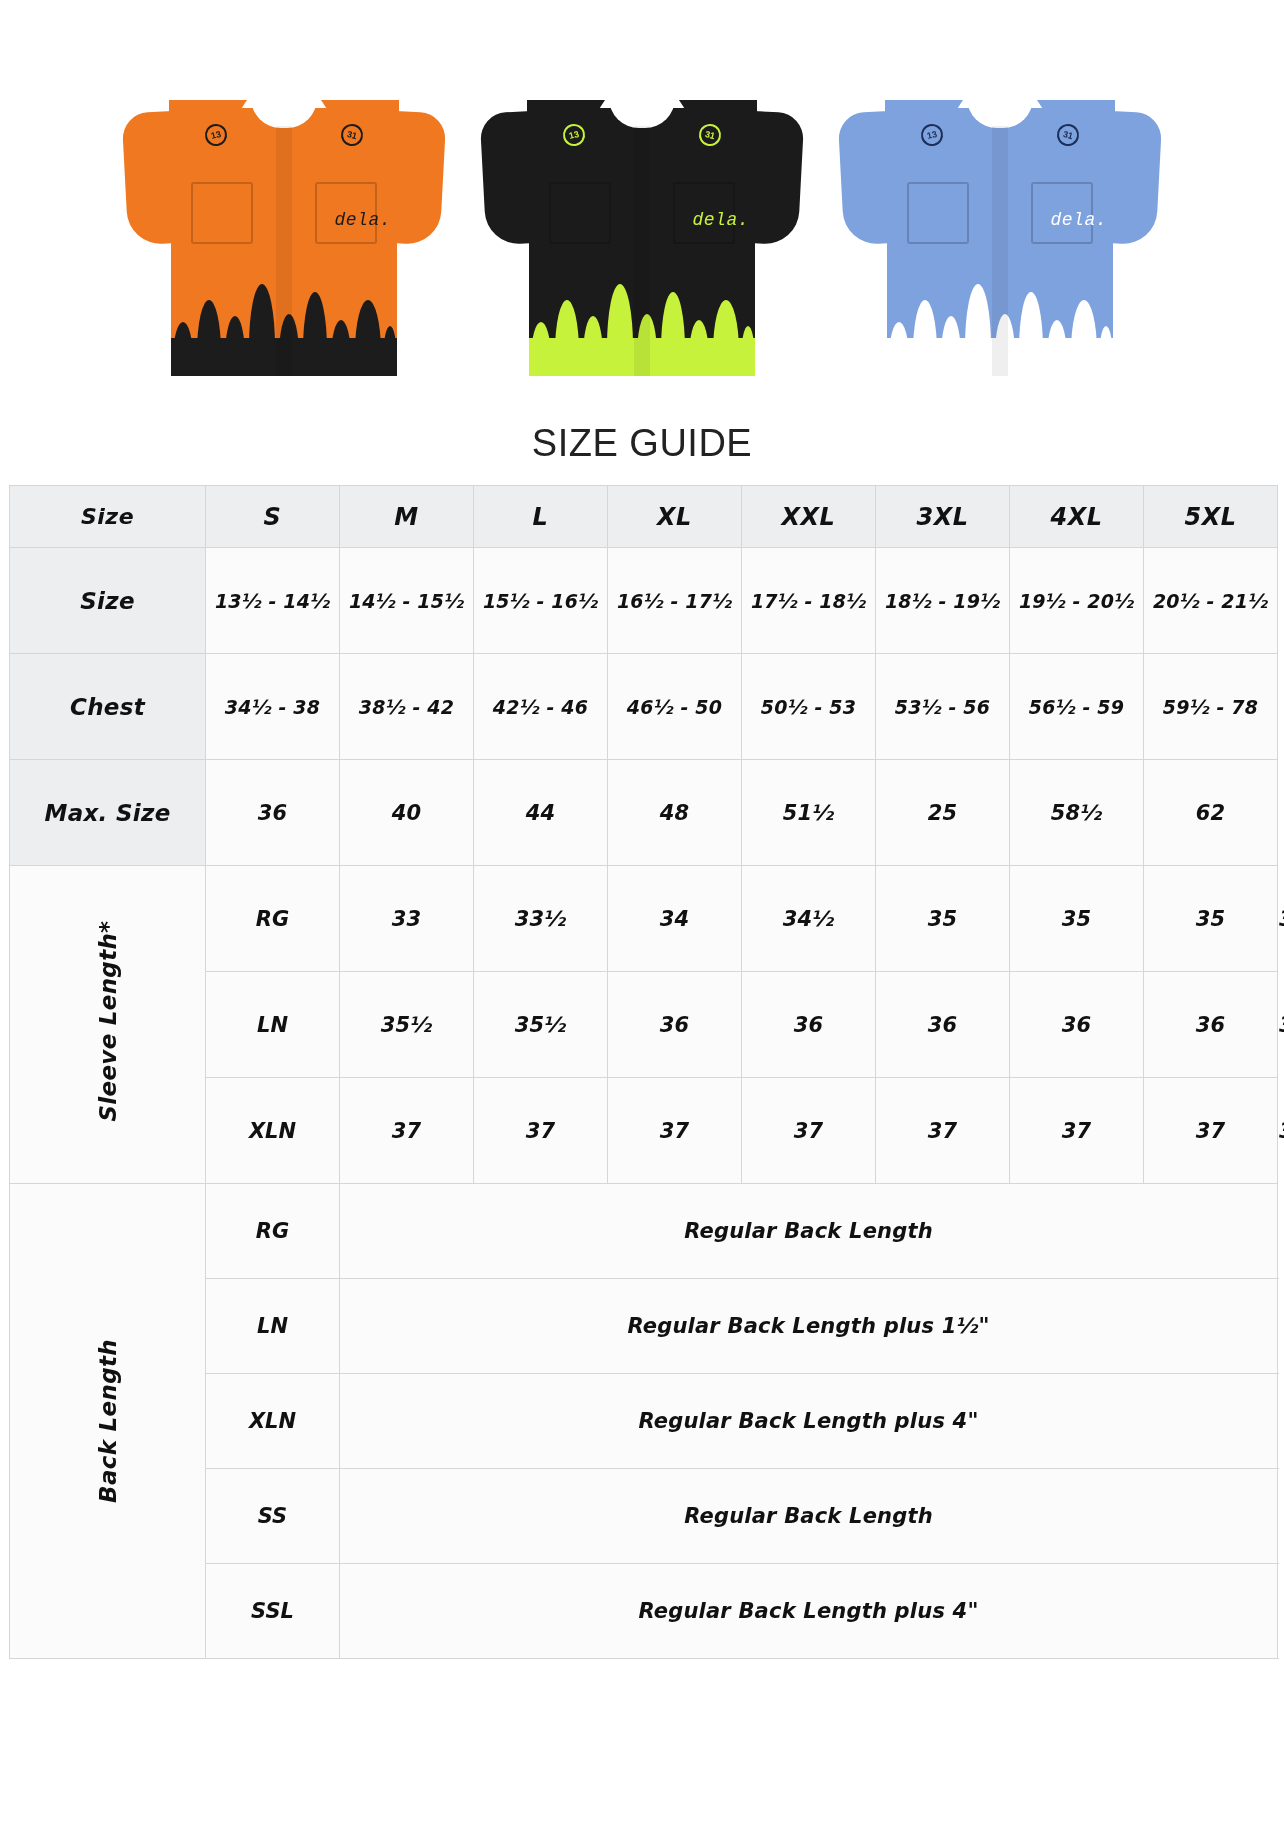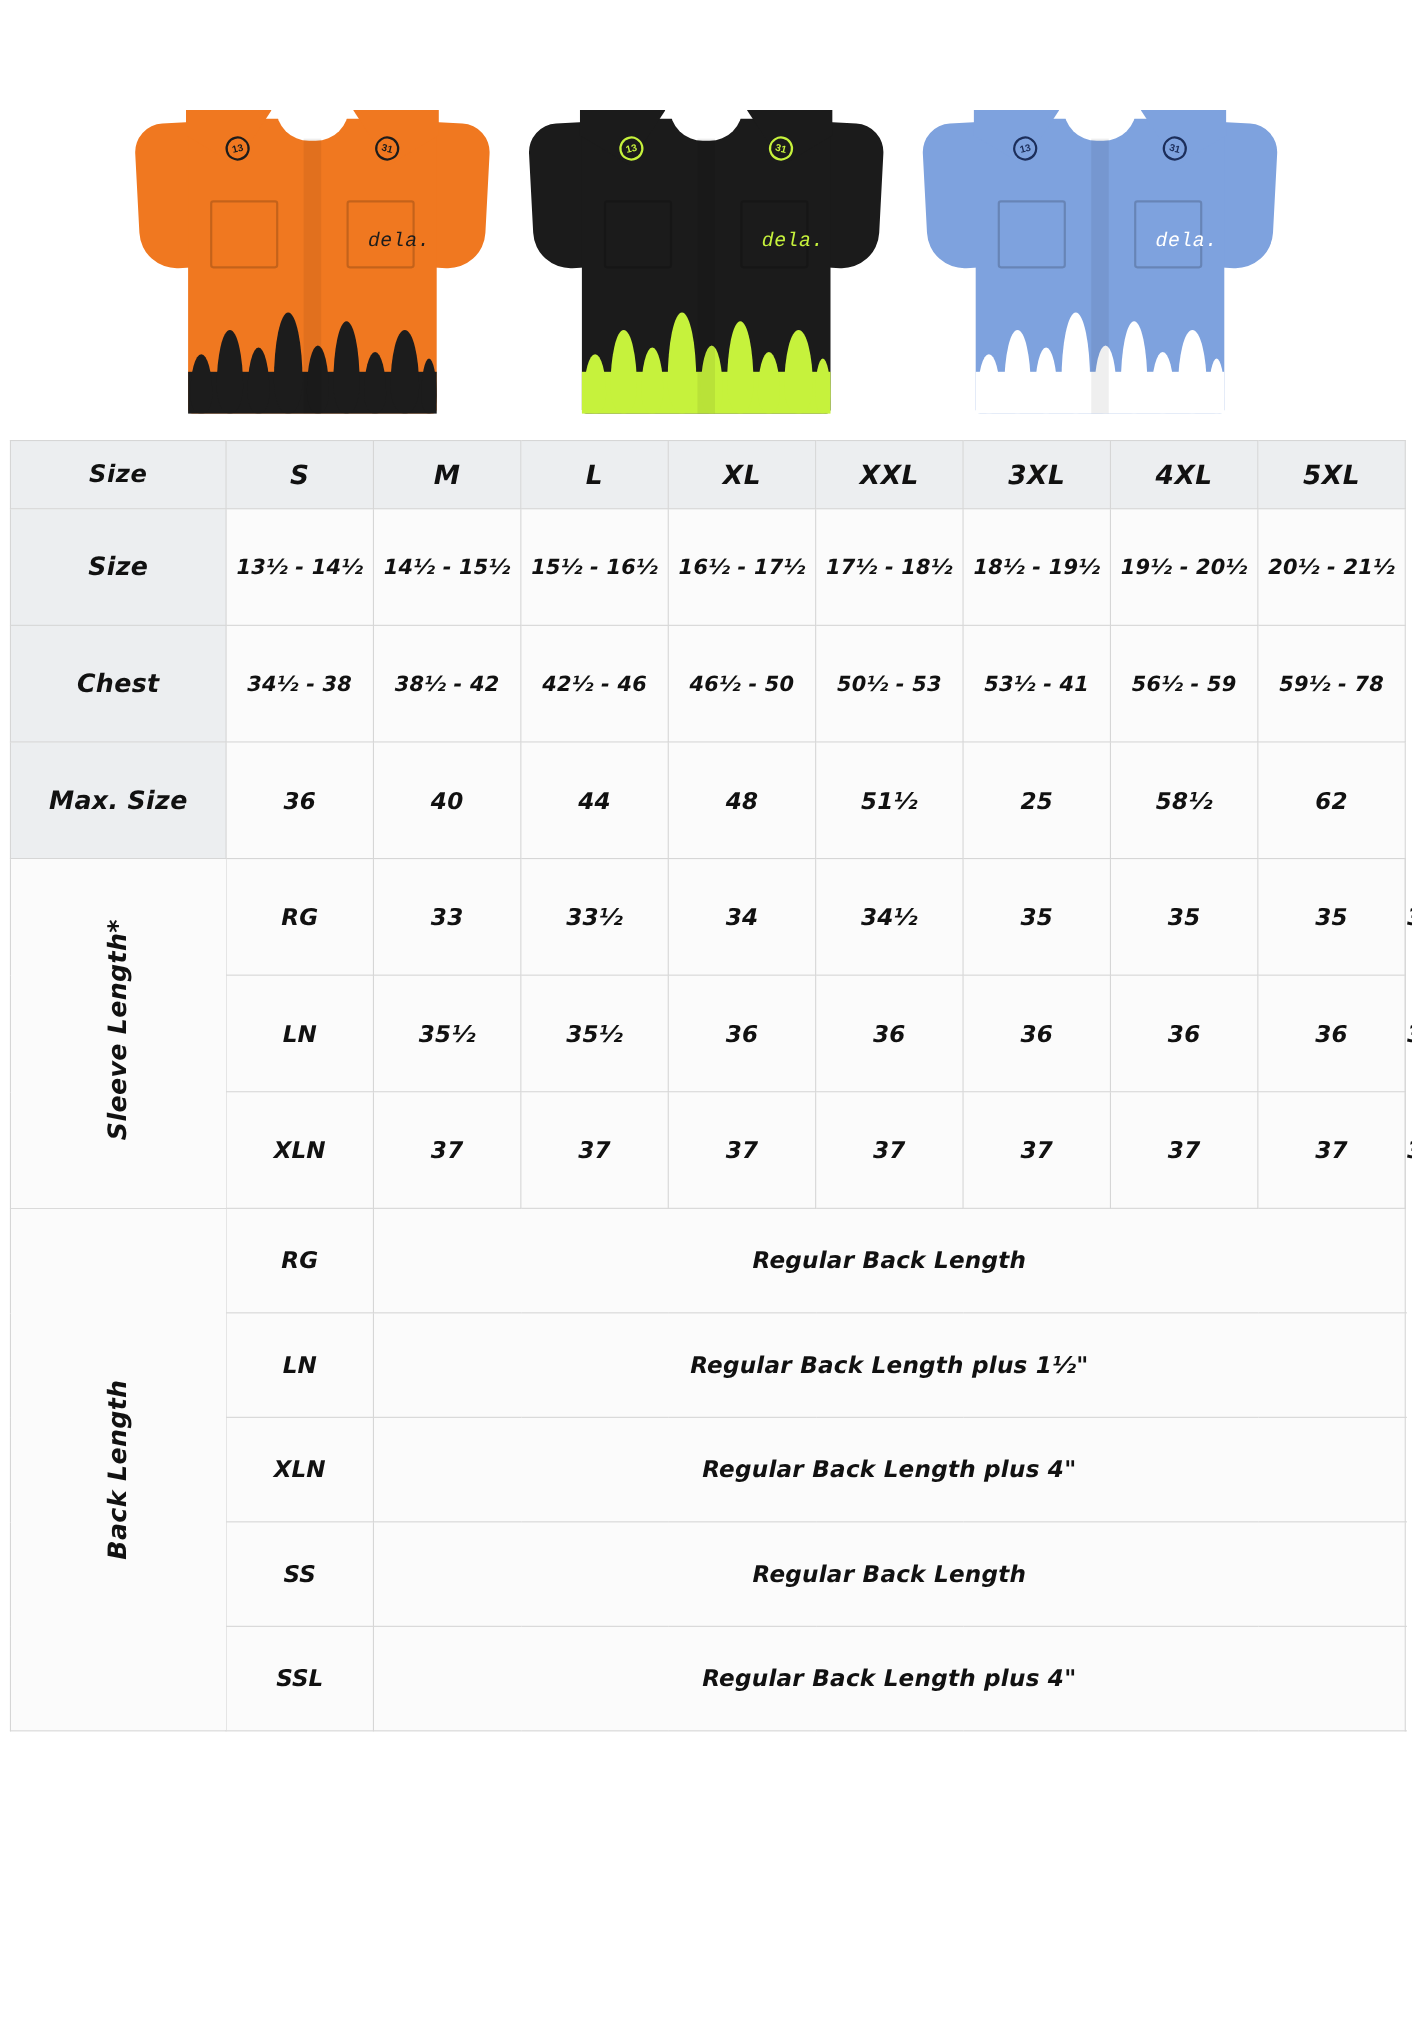--- a/index.html
+++ b/index.html
@@ -285,20 +285,21 @@
           <div class="placket" style="background:rgba(0,0,0,.12)"></div>
           <div class="pocket left"></div>
           <div class="pocket right"></div>
           <div class="btn-badge b1" style="color:#1c2e5a">13</div>
           <div class="btn-badge b2" style="color:#1c2e5a">31</div>
           <div class="logo-script" style="color:#ffffff">dela.</div>
         </div>
     </div>
   </div>
 
+  <div class="title">SIZE GUIDE</div>
 
   <div class="table-wrap">
     <table class="size-guide">
       <colgroup>
         <col class="c-label">
           <col class="c-size">
           <col class="c-size">
           <col class="c-size">
         <col class="c-size">
           <col class="c-size">
@@ -333,21 +334,21 @@
           <td class="val small">20½ - 21½</td>
         </tr>
 
         <tr>
           <td class="rowlabel">Chest</td>
           <td class="val small">34½ - 38</td>
           <td class="val small">38½ - 42</td>
           <td class="val small">42½ - 46</td>
           <td class="val small">46½ - 50</td>
           <td class="val small">50½ - 53</td>
-          <td class="val small">53½ - 41</td>
+          <td class="val small">53½ - 56</td>
           <td class="val small">56½ - 59</td>
           <td class="val small">59½ - 78</td>
         </tr>
 
         <tr>
           <td class="rowlabel">Max. Size</td>
           <td class="val">36</td>
           <td class="val">40</td>
           <td class="val">44</td>
           <td class="val">48</td>

